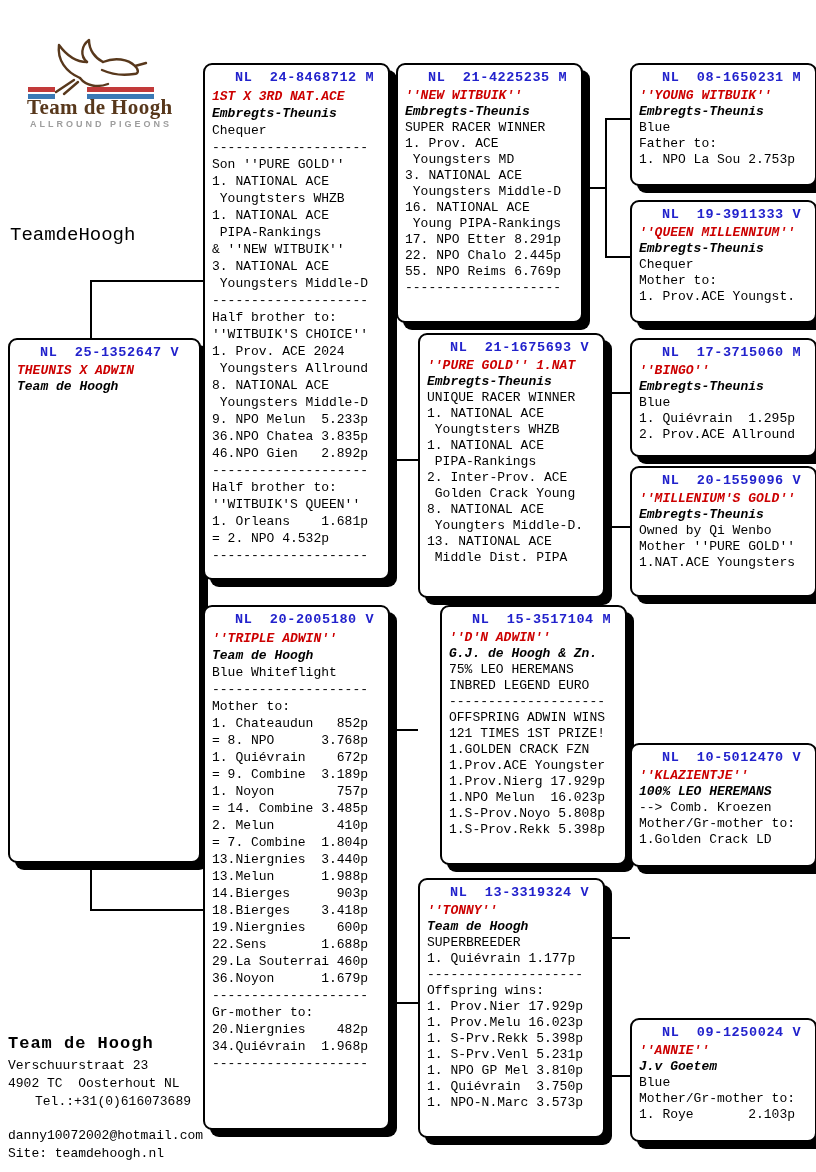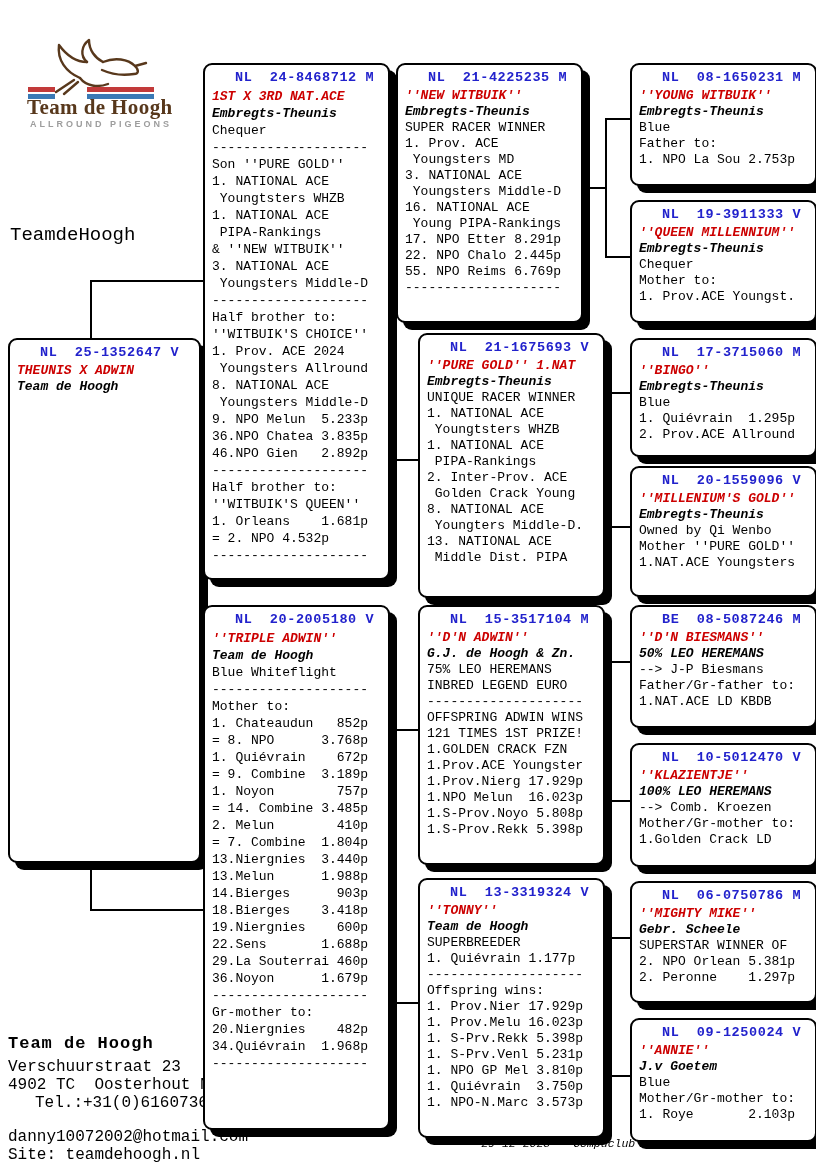--- a/index.html
+++ b/index.html
@@ -27,35 +27,35 @@
              letter-spacing:.6px;white-space:pre;margin-left:23px;}
   .box .ln{white-space:pre;}
   .box .red{color:#cc0000;font-weight:bold;font-style:italic;}
   .box .own{font-weight:bold;font-style:italic;}
   .lh17 .ln{line-height:17px;}
   .pos0{left:8px;top:338px;width:178px;height:515px;}
   .pos1{left:203px;top:63px;width:172px;height:507px;}
   .pos2{left:203px;top:605px;width:172px;height:515px;}
   .pos3{left:396px;top:63px;width:172px;height:250px;}
   .pos4{left:418px;top:333px;width:172px;height:255px;}
-  .pos5{left:418px;top:605px;width:172px;height:250px;}
+  .pos5{left:440px;top:605px;width:172px;height:250px;}
   .pos6{left:418px;top:878px;width:172px;height:250px;}
   .pos7{left:630px;top:63px;width:172px;height:113px;}
   .pos8{left:630px;top:200px;width:172px;height:113px;}
   .pos9{left:630px;top:338px;width:172px;height:109px;}
   .pos10{left:630px;top:466px;width:172px;height:121px;}
   .pos11{left:630px;top:605px;width:172px;height:113px;}
   .pos12{left:630px;top:743px;width:172px;height:114px;}
   .pos13{left:630px;top:881px;width:172px;height:112px;}
   .pos14{left:630px;top:1018px;width:172px;height:114px;}
   
   .cline{position:absolute;background:#000;z-index:1;}
   
   .c-name{position:absolute;left:8px;top:1034px;font-size:17px;font-weight:bold;letter-spacing:1px;}
-  .c-line{position:absolute;left:8px;font-size:16px;white-space:pre;}
+  .c-line{position:absolute;left:8px;font-size:13px;white-space:pre;}
   .footer{position:absolute;right:6px;top:1137px;font-size:11.5px;font-style:italic;}
   .footer span{margin-left:16px;}
 </style>
 </head>
 <body>
 
 <div class="page">
 
 
   <svg class="bird" width="112" height="58" viewBox="0 0 112 58">
@@ -267,59 +267,38 @@
       <div class="ln">2. Prov.ACE Allround</div>
     </div>
   <div class="box pos10">
       <div class="ring">NL  20-1559096 V</div>
       <div class="ln red">''MILLENIUM'S GOLD''</div>
       <div class="ln own">Embregts-Theunis</div>
       <div class="ln">Owned by Qi Wenbo</div>
       <div class="ln">Mother ''PURE GOLD''</div>
       <div class="ln">1.NAT.ACE Youngsters</div>
     </div>
-  <div class="box pos11">
-      <div class="ring">BE  08-5087246 M</div>
-      <div class="ln red">''D'N BIESMANS''</div>
-      <div class="ln own">50% LEO HEREMANS</div>
-      <div class="ln">--&gt; J-P Biesmans</div>
-      <div class="ln">Father/Gr-father to:</div>
-      <div class="ln">1.NAT.ACE LD KBDB</div>
-    </div>
   <div class="box pos12">
       <div class="ring">NL  10-5012470 V</div>
       <div class="ln red">''KLAZIENTJE''</div>
       <div class="ln own">100% LEO HEREMANS</div>
       <div class="ln">--&gt; Comb. Kroezen</div>
       <div class="ln">Mother/Gr-mother to:</div>
       <div class="ln">1.Golden Crack LD</div>
     </div>
-  <div class="box pos13">
-      <div class="ring">NL  06-0750786 M</div>
-      <div class="ln red">''MIGHTY MIKE''</div>
-      <div class="ln own">Gebr. Scheele</div>
-      <div class="ln">SUPERSTAR WINNER OF</div>
-      <div class="ln">2. NPO Orlean 5.381p</div>
-      <div class="ln">2. Peronne    1.297p</div>
-    </div>
   <div class="box pos14">
       <div class="ring">NL  09-1250024 V</div>
       <div class="ln red">''ANNIE''</div>
       <div class="ln own">J.v Goetem</div>
       <div class="ln">Blue</div>
       <div class="ln">Mother/Gr-mother to:</div>
       <div class="ln">1. Roye       2.103p</div>
     </div>
 
   <div class="c-name">Team de Hoogh</div>
   <div class="c-line" style="top:1058px;">Verschuurstraat 23</div>
   <div class="c-line" style="top:1076px;">4902 TC  Oosterhout NL</div>
   <div class="c-line" style="top:1094px;margin-left:27px;">Tel.:+31(0)616073689</div>
   <div class="c-line" style="top:1128px;">danny10072002@hotmail.com</div>
   <div class="c-line" style="top:1146px;">Site: teamdehoogh.nl</div>
 
-  <div class="footer">
-    <span>29-12-2025</span>
-    <span>Compuclub © [9.49]</span>
-    <span>Team de Hoogh</span>
-  </div>
 
 </div>
 
 </body></html>

